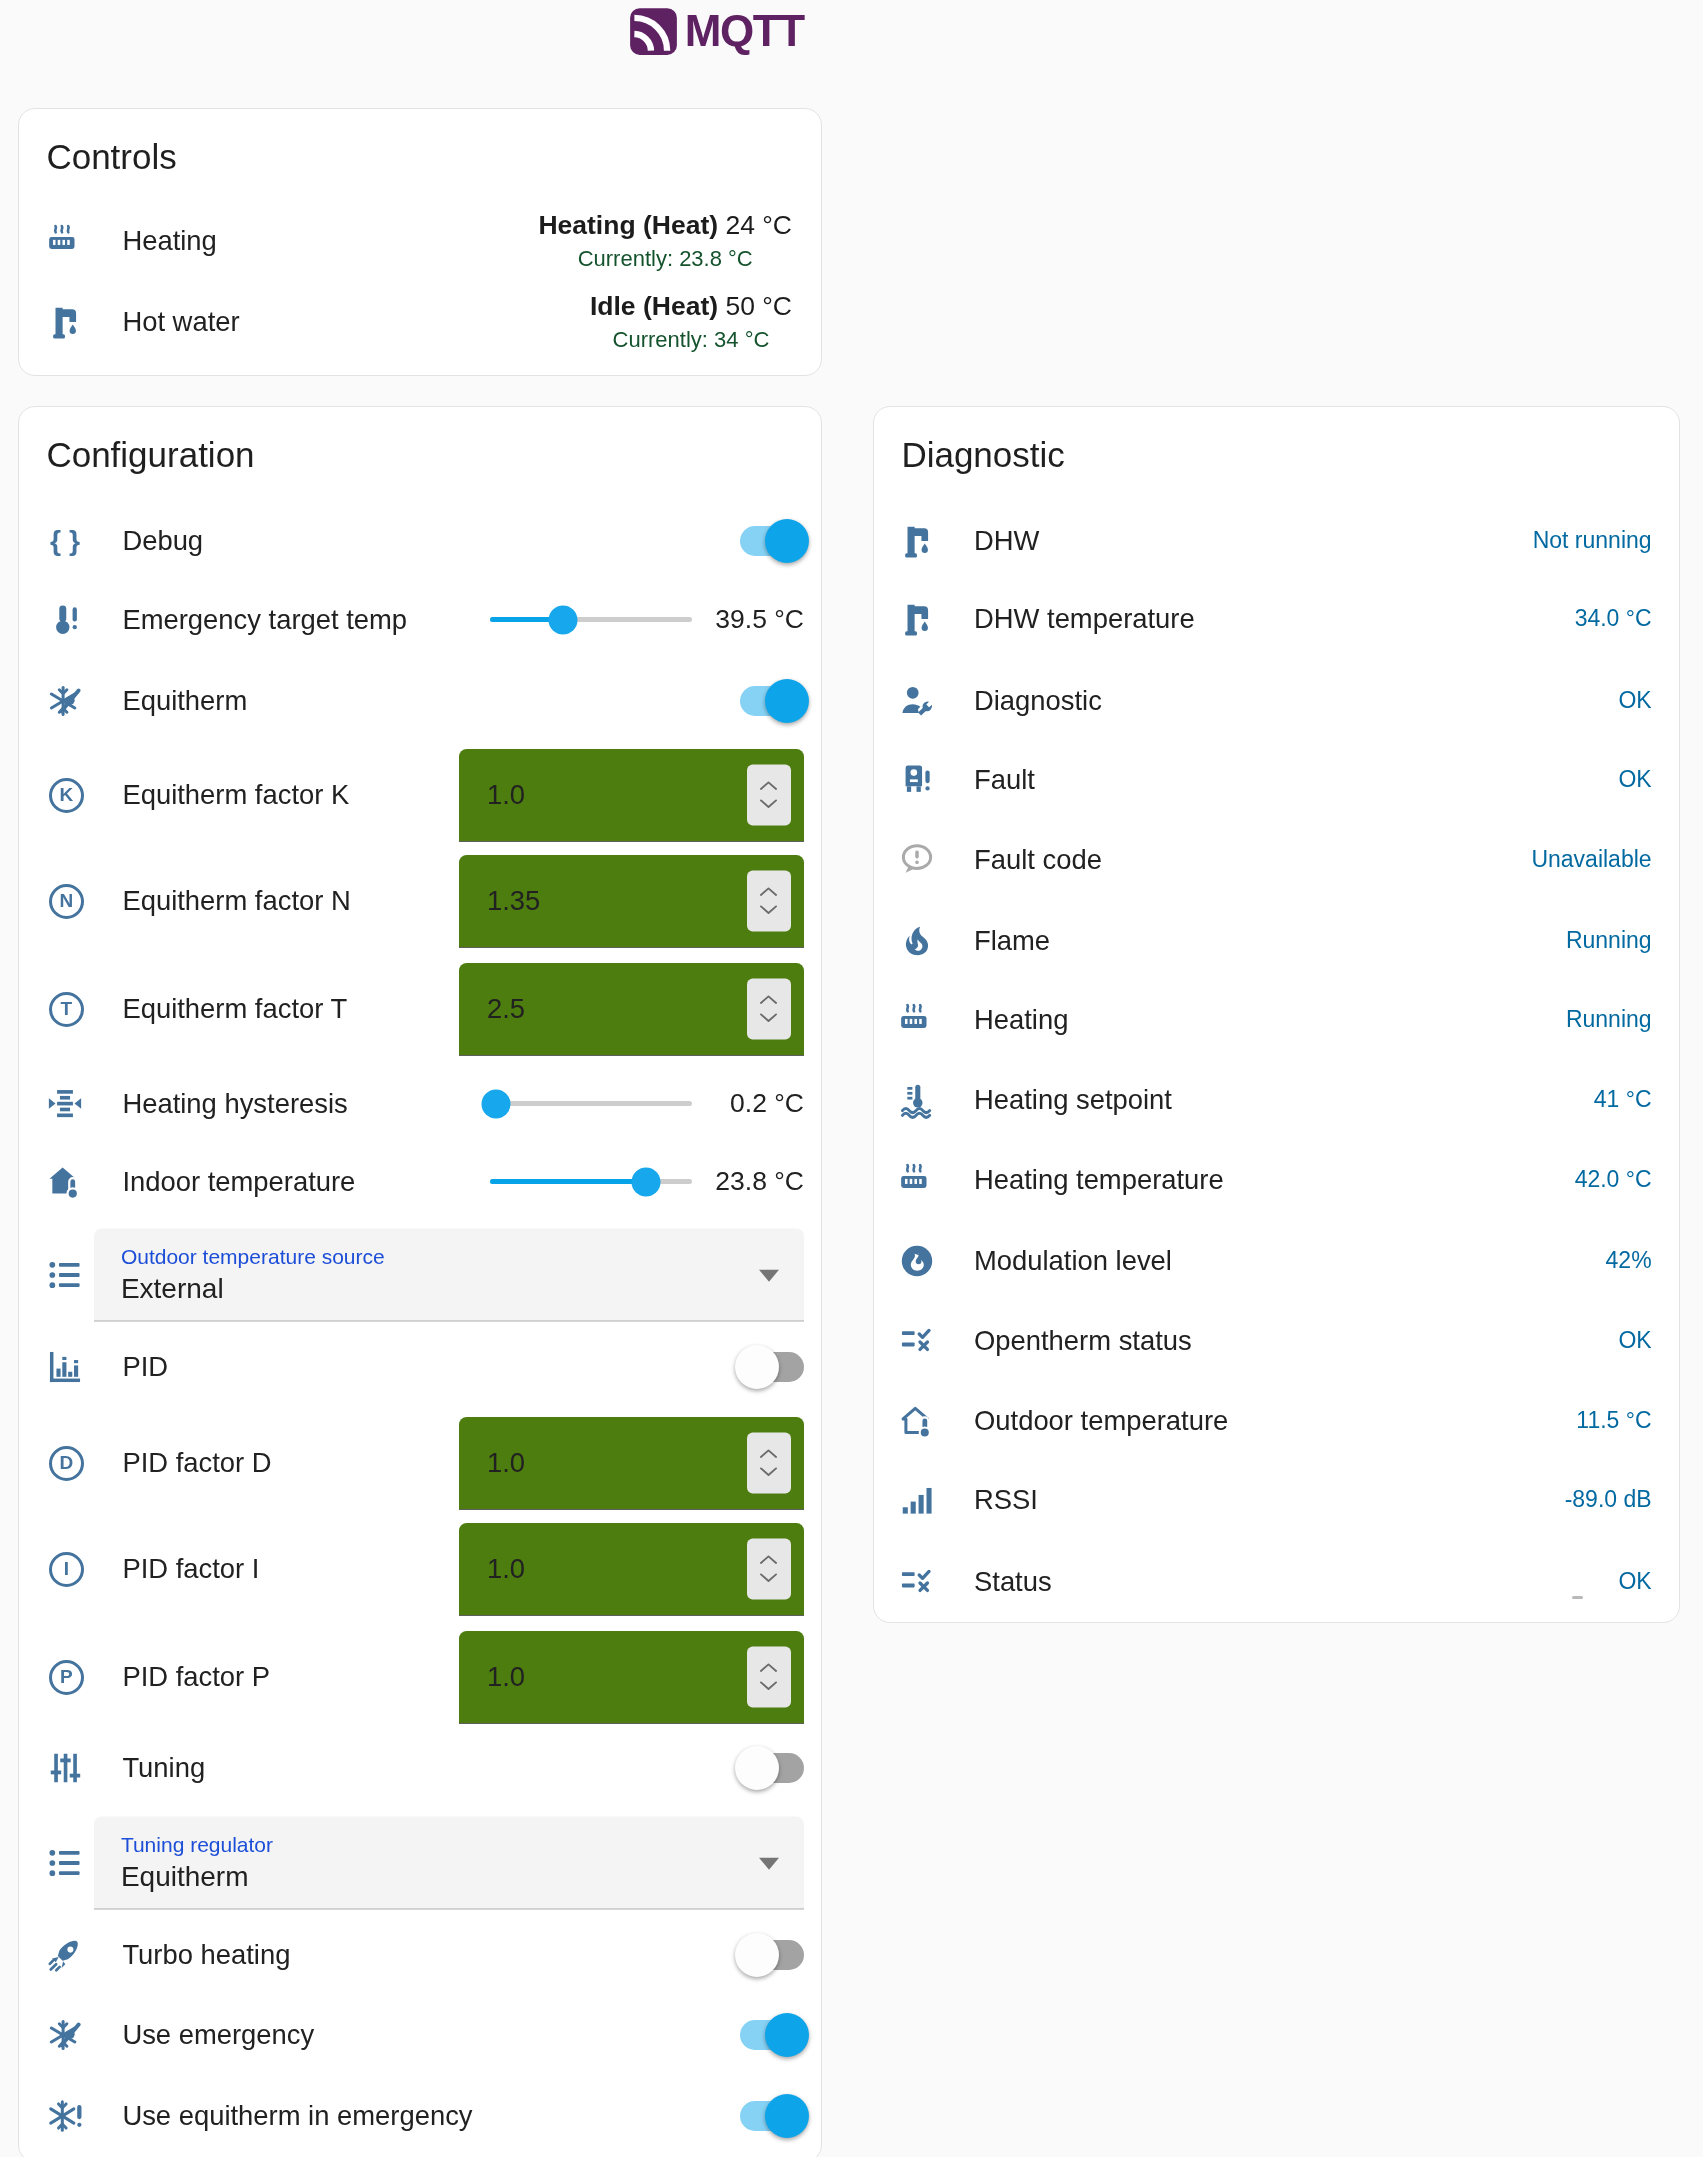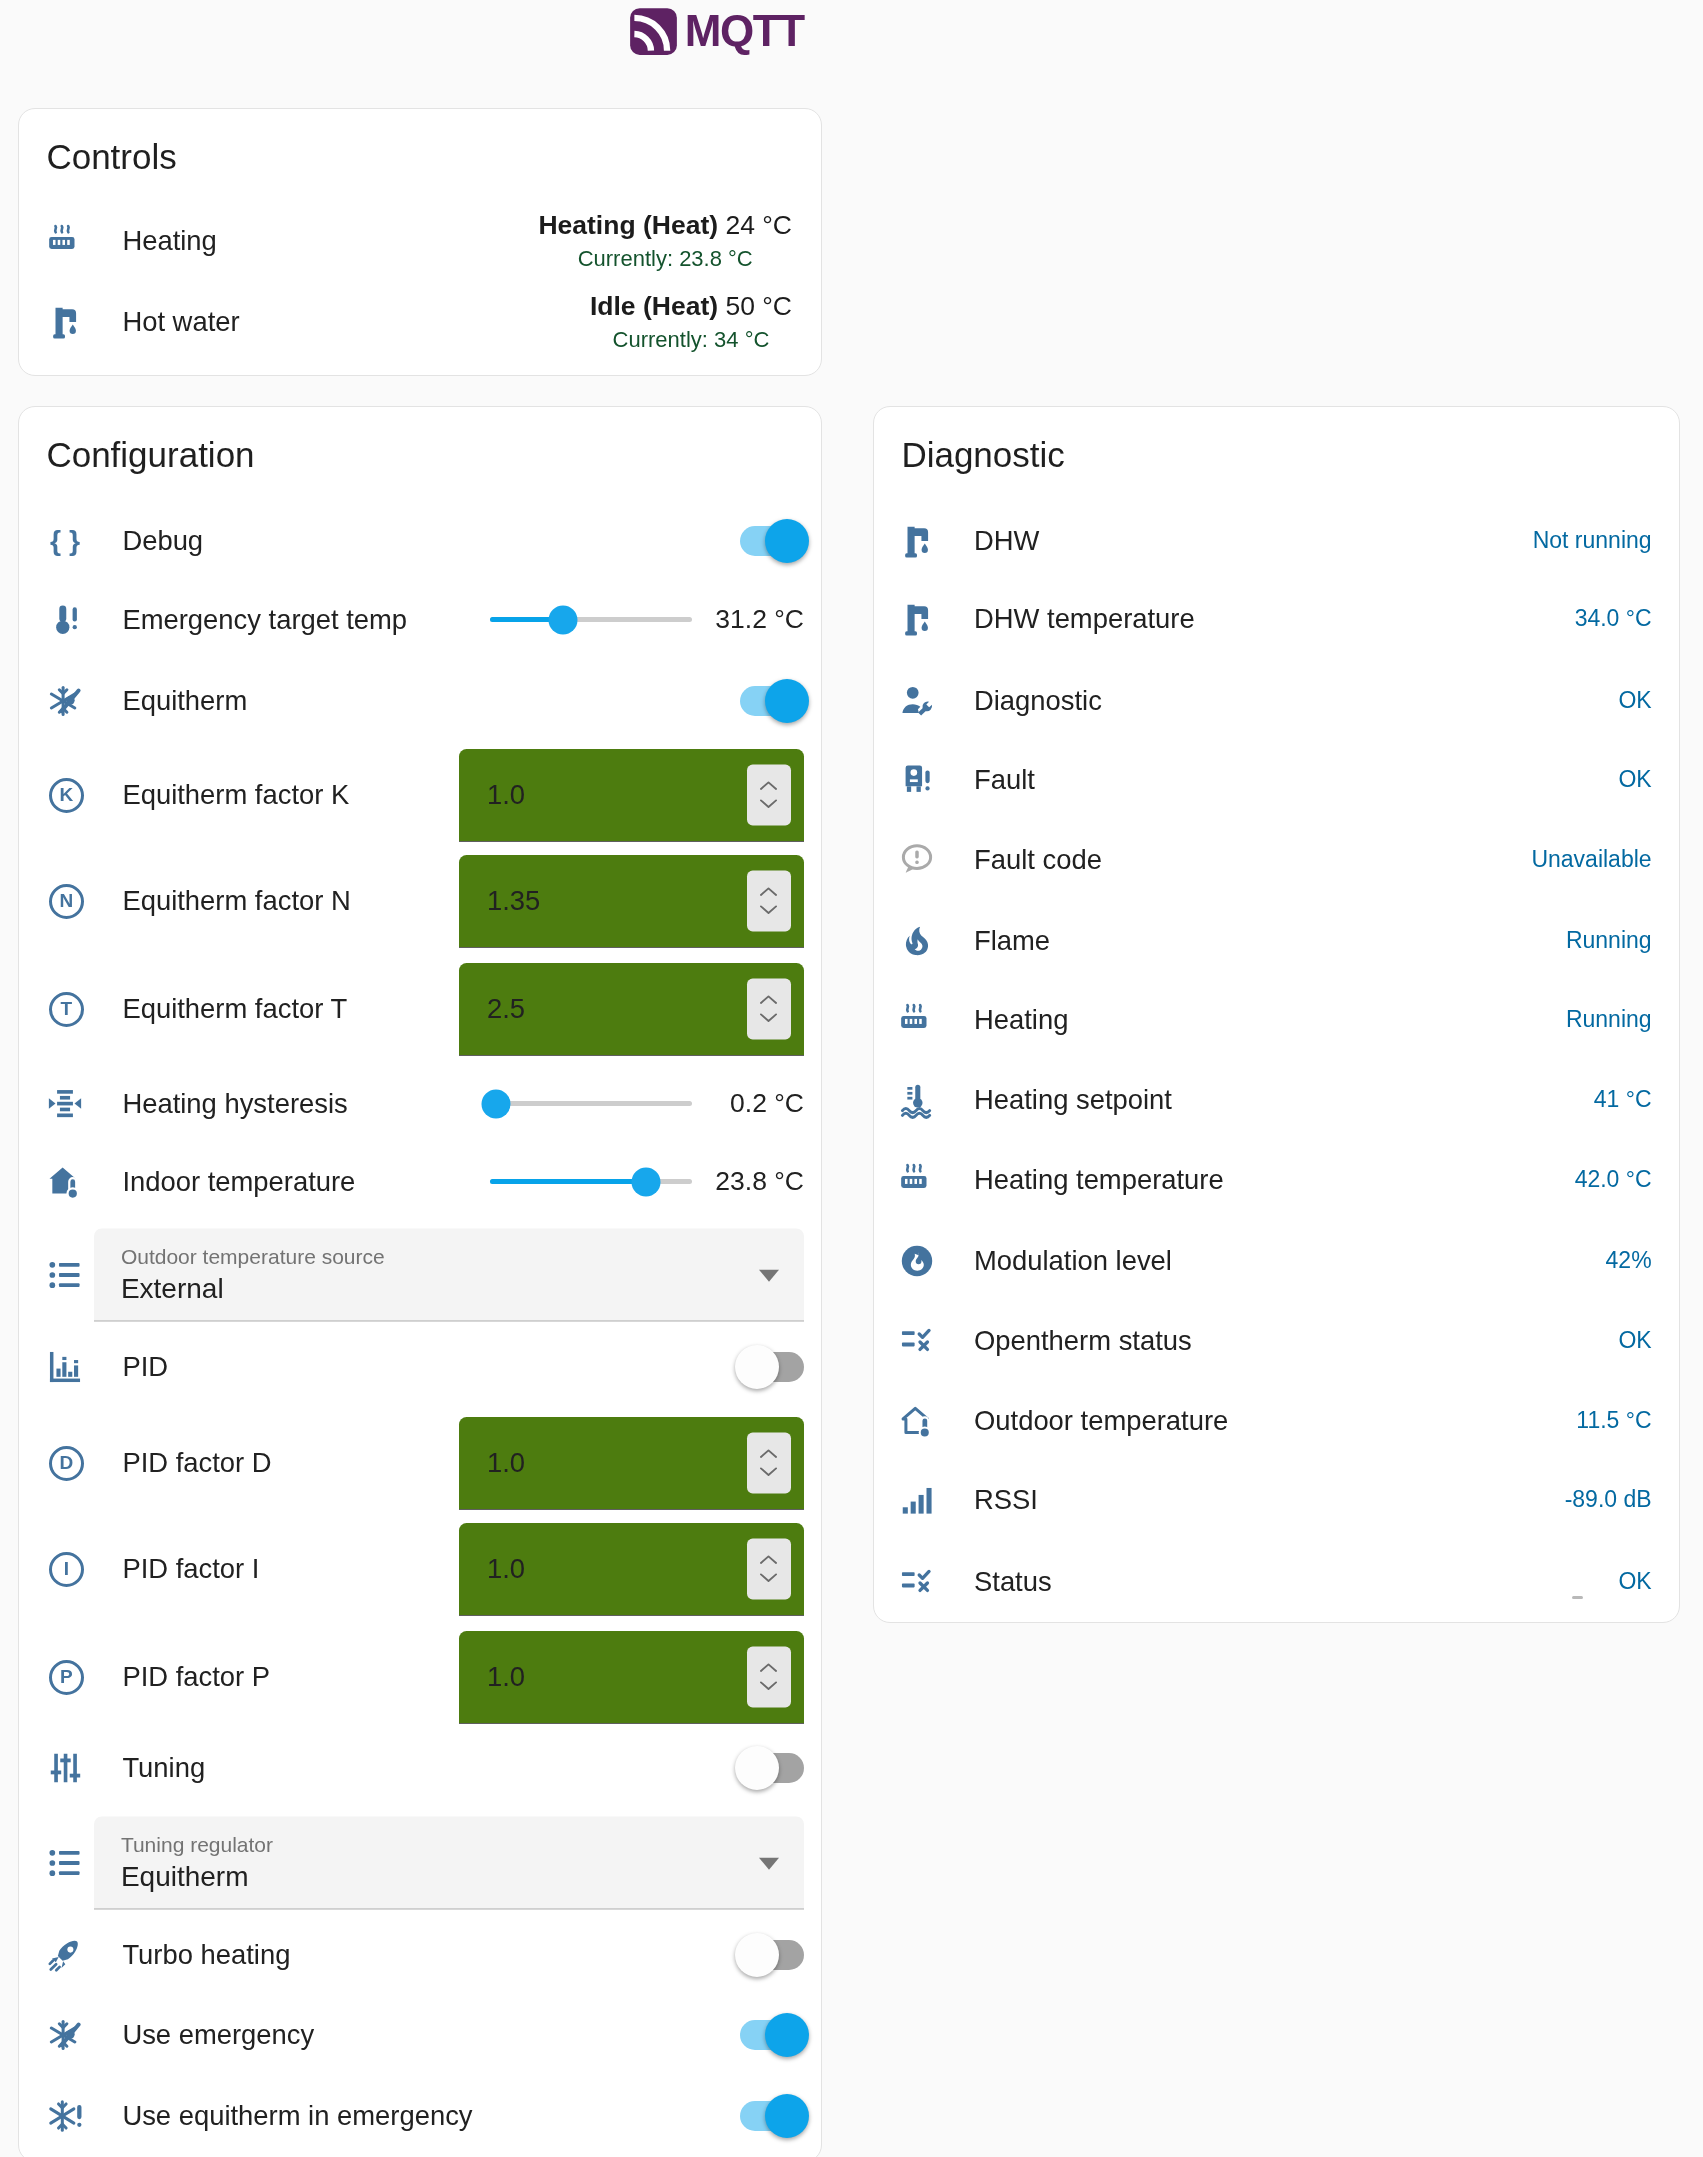--- a/index.html
+++ b/index.html
@@ -56,21 +56,21 @@
   .numbox{margin-left:auto;width:345px;height:93px;background:#4d7c0f;border-radius:7.6px 7.6px 0 0;
     border-bottom:1.9px solid #5f5f5f;display:flex;align-items:center;position:relative;box-sizing:border-box;cursor:text;}
   .numbox .val{margin-left:28px;font-size:27.4px;}
   .stepper{position:absolute;right:13.2px;top:50%;transform:translateY(-50%);width:44px;height:61px;background:#e7e7e7;
     border-radius:5.7px;display:flex;flex-direction:column;align-items:center;justify-content:center;gap:7.6px;cursor:pointer;}
 
   
   .selbox{position:absolute;left:48px;right:0;top:50%;transform:translateY(-50%);height:93px;background:#f4f4f4;
     border-radius:7.6px 7.6px 0 0;border-bottom:1.9px solid #5f5f5f;box-sizing:border-box;
     display:flex;flex-direction:column;justify-content:center;padding-left:26.5px;cursor:pointer;}
-  .selbox .slbl{font-size:21px;color:#737373;margin-bottom:3.8px;}
+  .selbox .slbl{font-size:21px;color:#1d4ed8;margin-bottom:3.8px;}
   .selbox .sval{font-size:28px;color:#212121;}
   .selbox .arrow{position:absolute;right:24.6px;top:50%;transform:translateY(-40%);width:0;height:0;
     border-left:10.4px solid transparent;border-right:10.4px solid transparent;border-top:12.3px solid #757575;}
 
   .artifact{position:absolute;left:698px;top:1189px;width:11.4px;height:2.8px;background:#b9b9b9;border-radius:1.9px;}
   svg.defs{position:absolute;width:0;height:0;}
 </style>
 </head>
 <body>
 
@@ -315,21 +315,21 @@
     <span class="ic">
         <svg viewBox="0 0 40 40" width="38" height="38">
           <use href="#i-thermo-alert"></use>
         </svg>
       </span>
     <span class="lbl">Emergency target temp</span>
     <div class="slider" style="--pct: 36%;">
         <div class="fill"></div>
         <div class="knob"></div>
       </div>
-    <div class="slval">31.2 °C</div>
+    <div class="slval">39.5 °C</div>
   </div>
 
   <div class="crow" style="top:254px;height:79px">
     <span class="ic">
         <svg viewBox="0 0 40 40" width="38" height="38">
           <use href="#i-snow-thermo"></use>
         </svg>
       </span>
     <span class="lbl">Equitherm</span>
     <span class="switch" data-state="on">

